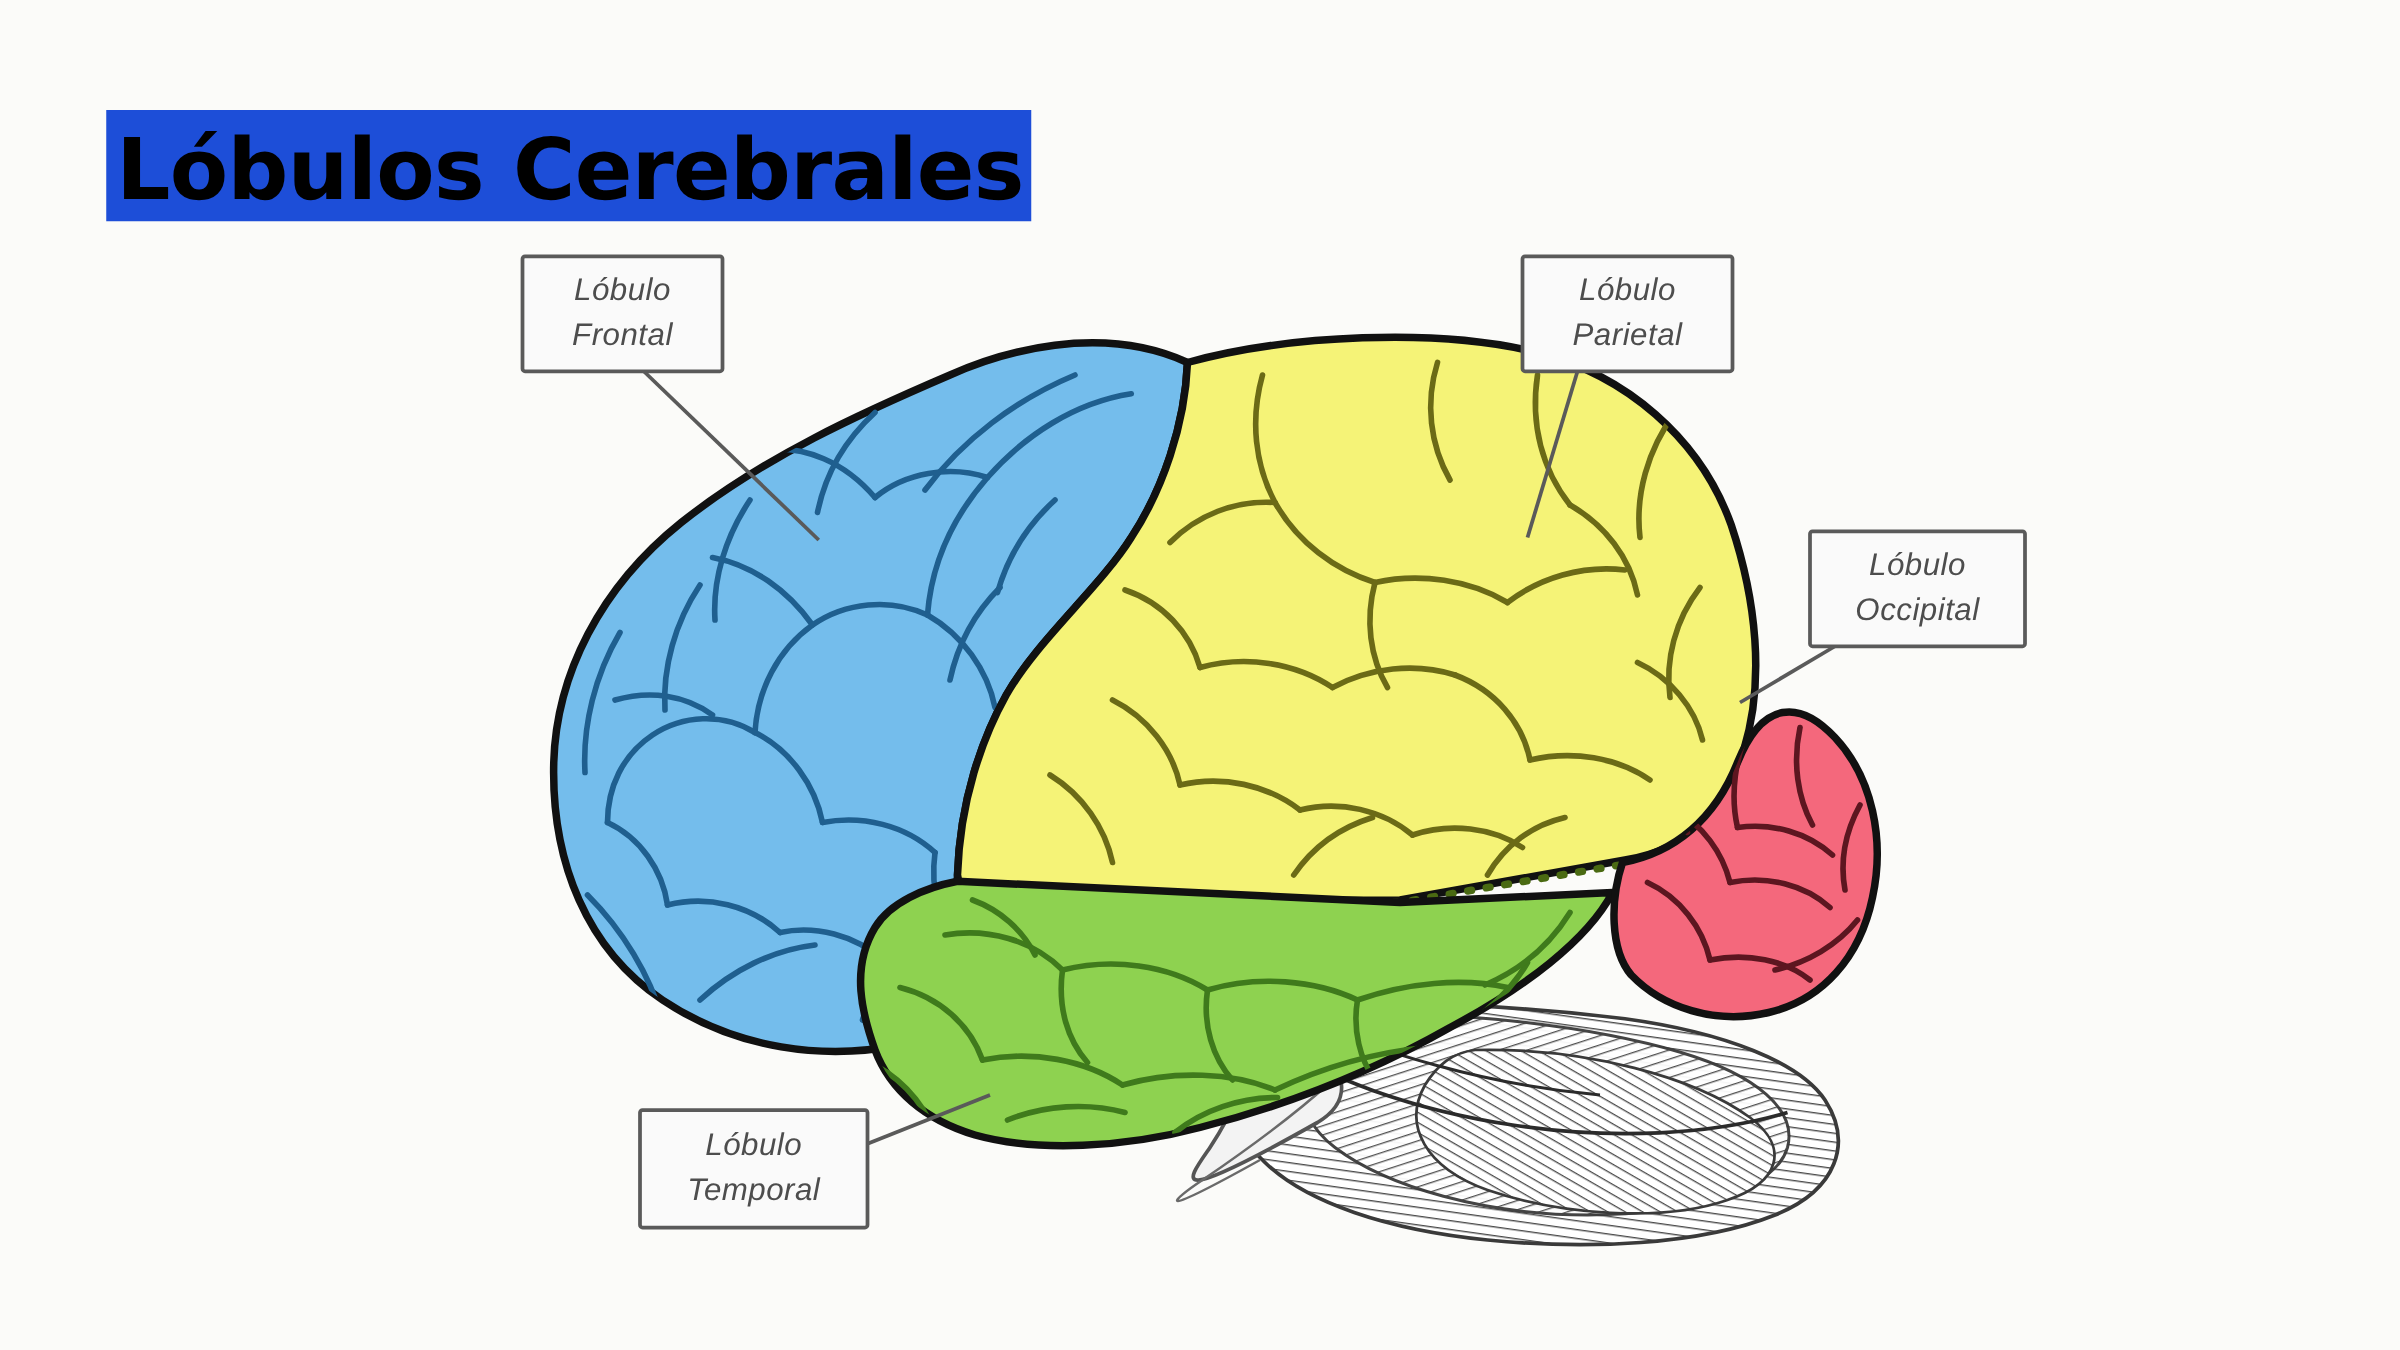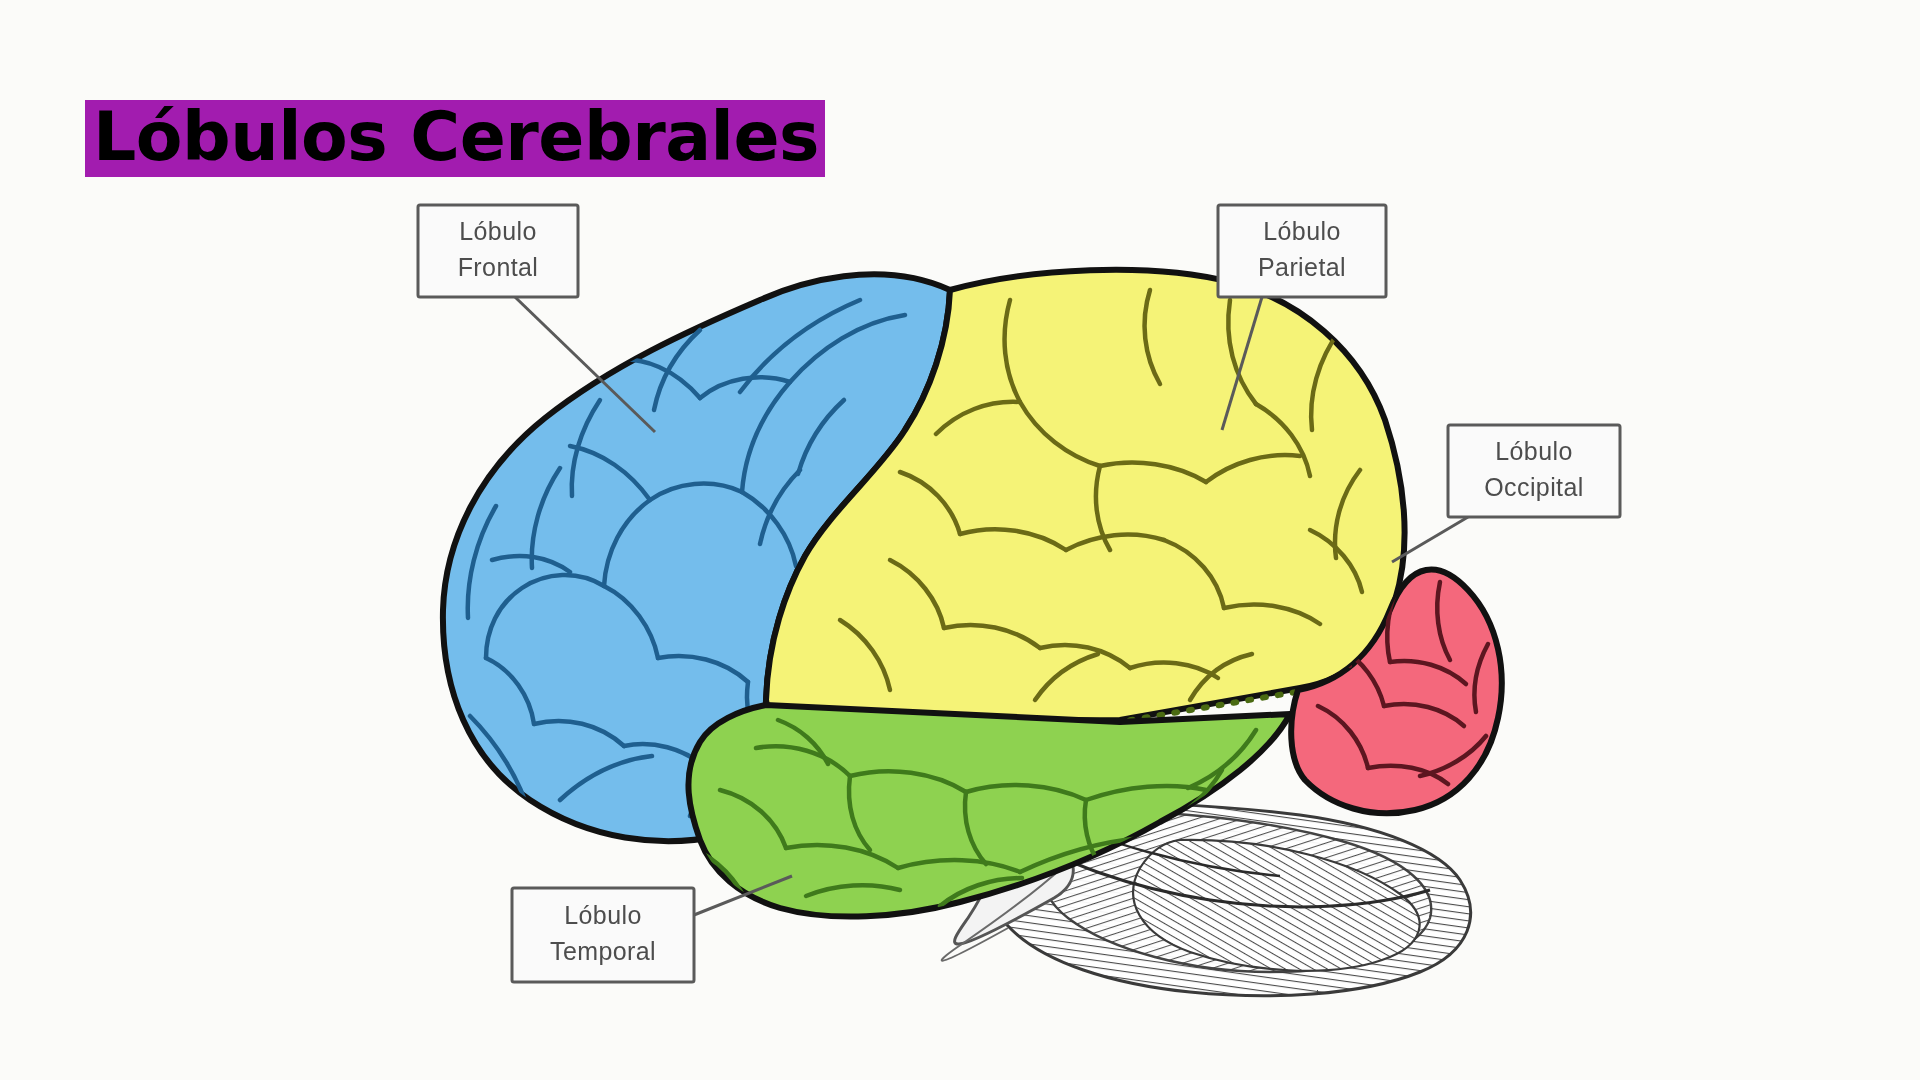--- a/index.html
+++ b/index.html
@@ -13,41 +13,42 @@
     width: 1920px;
     height: 1080px;
     background: #fbfbf9;
     overflow: hidden;
     font-family: "Liberation Sans", sans-serif;
   }
   
   #title-block {
     position: absolute;
     left: 85px;
-    top: 100px;
-    padding: 4px 6px 6px 8px;
-    background: #a21caf;
+    top: 88px;
+    padding: 16px 6px 6px 8px;
+    background: #1d4ed8;
     line-height: 0.98;
   }
   #title-text {
     font-family: "DejaVu Sans", "Liberation Sans", sans-serif;
     font-size: 68px;
     font-weight: bold;
     color: #000000;
     letter-spacing: -0.5px;
     white-space: nowrap;
     display: block;
   }
   
   #diagram {
     position: absolute;
     left: 0;
     top: 0;
     width: 1920px;
     height: 1080px;
+    font-style: italic;
   }
   #diagram svg { display: block; }
 
   .label-box-text {
     font-family: "Liberation Sans", sans-serif;
     font-size: 25px;
     fill: #4d4d4d;
     letter-spacing: 0.4px;
   }
 </style>

